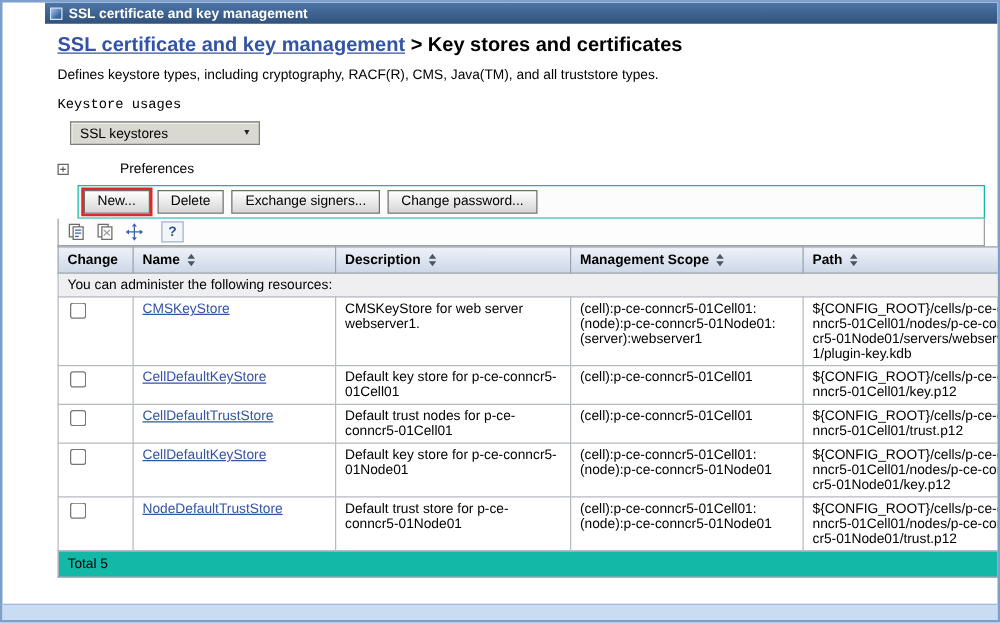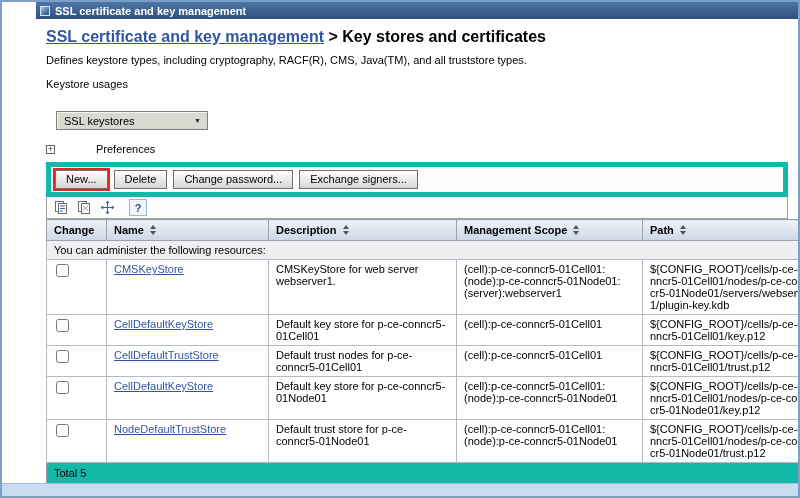--- a/index.html
+++ b/index.html
@@ -14,39 +14,39 @@
     display: flex; align-items: center; gap: 5px; padding: 0 4px;
   }
   .win-icon { width: 10px; height: 10px; flex: 0 0 auto;
     background: linear-gradient(135deg, #a9c8ec 0%, #3b67a0 70%);
     border: 1px solid #d7e4f4; }
   .content { padding: 9px 10px 0; }
   .breadcrumb { font-size: 16px; font-weight: bold; margin-bottom: 8px; }
   .breadcrumb a { color: #3354a5; text-decoration: underline; cursor: pointer; }
   .crumb-sep, .crumb-current { color: #000; }
   .desc { font-size: 11px; margin: 0 0 12px; color: #000; }
-  .usages-label { font-size: 11px; margin-bottom: 21px; }
+  .usages-label { font-size: 11px; margin-bottom: 7px; font-family: Liberation Mono, monospace; }
   .select {
     width: 152px; height: 19px; margin-left: 10px;
     background: #d9d8d1; border: 1px solid #7f7f7f;
     box-shadow: inset 1px 1px 0 #f4f3ee;
     display: flex; align-items: center; justify-content: space-between;
     padding: 0 3px 0 7px; font-size: 11px; cursor: pointer;
   }
   .select-arrow { width: 13px; height: 13px; display: flex; align-items: center; justify-content: center; }
   .select-arrow::after { content: "▼"; font-size: 7px; color: #222; }
   .prefs { margin: 13px 0 7px; font-size: 11px; display: flex; align-items: center; cursor: pointer; gap: 35px; }
   .plusbox {
     width: 9px; height: 9px; border: 1px solid #666; background: #fff;
     font-size: 9px; line-height: 7px; text-align: center; margin-right: 6px; color: #333;
   }
   .plusbox::before { content: "+"; }
   .btn-row {
-    border: 5px solid #14b8a6; background: #fcfcfc;
-    padding: 3px 4px; display: flex; gap: 6px; align-items: flex-end;
+    border: 1px solid #14b8a6; background: #fcfcfc;
+    padding: 3px 4px; display: flex; gap: 6px; align-items: flex-end; margin-left: 16px;
   }
   .btn {
     font-family: inherit; font-size: 11px; color: #000;
     padding: 2px 10px; background: linear-gradient(#ffffff, #d6d6d6);
     border: 1px solid #6f6f6f; cursor: pointer; line-height: 13px;
   }
   .btn-annotated { box-shadow: 0 0 0 2px #dd2a26; }
   .icon-row {
     border: 1px solid #a0a0a0; border-top: none; background: #fdfdfd;
     padding: 2px 5px; display: flex; gap: 5px; align-items: center;
@@ -105,22 +105,22 @@
     </div>
 
     <div class="prefs">
       <span class="plusbox"></span>
       <span>Preferences</span>
     </div>
 
     <div class="btn-row">
       <button class="btn btn-annotated">New...</button>
       <button class="btn">Delete</button>
+      <button class="btn">Exchange signers...</button>
       <button class="btn">Change password...</button>
-      <button class="btn">Exchange signers...</button>
     </div>
 
     <div class="icon-row">
       <button class="icon-btn">
         <svg width="15" height="15" viewBox="0 0 15 15">
           <rect x="1.5" y="1.5" width="8" height="10" fill="#fff" stroke="#6b6b6b"></rect>
           <rect x="4.5" y="3.5" width="8" height="10" fill="#fff" stroke="#6b6b6b"></rect>
           <line x1="6" y1="6" x2="11" y2="6" stroke="#3a62a8"></line>
           <line x1="6" y1="8.5" x2="11" y2="8.5" stroke="#3a62a8"></line>
           <line x1="6" y1="11" x2="9" y2="11" stroke="#3a62a8"></line>

